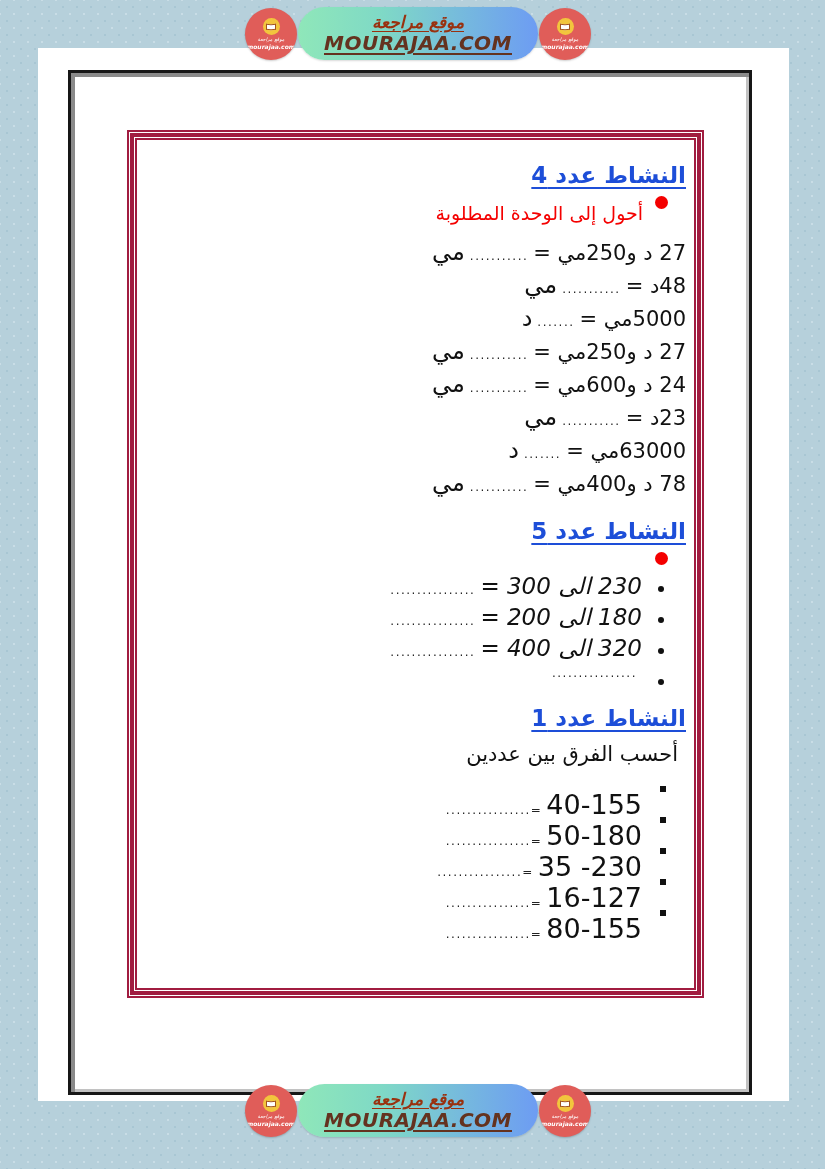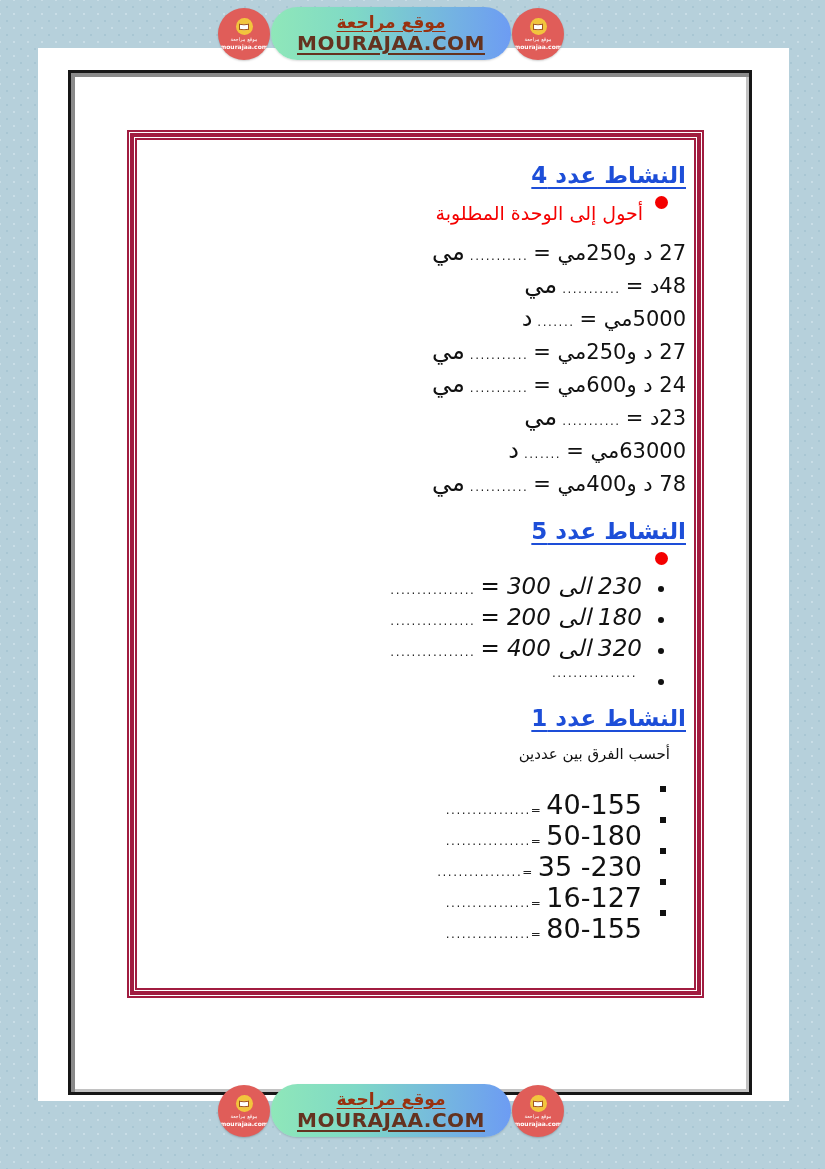--- a/index.html
+++ b/index.html
@@ -42,22 +42,22 @@
   .act-title{
     display:block;text-align:right;color:#1d4ed8;font-weight:bold;
     font-size:23px;line-height:30px;margin:0 2px 6px 0;
     text-decoration:underline;text-decoration-thickness:2px;text-underline-offset:4px;
   }
   .prompt-red{
     display:flex;align-items:flex-start;direction:rtl;color:#f40000;
     font-size:19px;line-height:34px;padding-right:20px;margin-bottom:8px;
   }
   .prompt-black{
-    display:block;text-align:right;color:#111;font-size:15px;line-height:30px;
-    padding-right:2px;margin:2px 16px 4px 0;
+    display:block;text-align:right;color:#111;font-size:21px;line-height:30px;
+    padding-right:2px;margin:2px 8px 4px 0;
   }
   .bullet-red{
     width:13px;height:13px;border-radius:50%;background:#f40000;
     margin-left:12px;flex:0 0 auto;
   }
 
   .conv-line{
     display:flex;direction:rtl;align-items:baseline;height:33px;
     font-size:21px;padding-right:2px;justify-content:flex-start;
   }
@@ -88,21 +88,21 @@
   .diff-line .num{font-size:27px;direction:ltr;unicode-bidi:isolate;margin-top:16px;}
   .diff-line .eqdots{
     font-size:12px;letter-spacing:1.5px;direction:rtl;unicode-bidi:isolate;
     margin-right:4px;white-space:pre;color:#222;
   }
 
   .spacer14{height:14px;}
   .spacer6{height:6px;}
 
   
-  .banner{position:absolute;left:218px;width:346px;height:58px;z-index:5;}
+  .banner{position:absolute;left:245px;width:346px;height:58px;z-index:5;font-style:italic;}
   .banner.header{top:5px;}
   .banner.footer{top:1082px;}
   .pill{
     position:absolute;left:53px;top:2px;width:240px;height:53px;
     border-radius:27px;
     background:linear-gradient(90deg,#8fe7b9 0%,#7fd9c6 35%,#6d9cf3 100%);
     display:flex;flex-direction:column;align-items:center;justify-content:center;
     box-shadow:0 1px 2px rgba(0,0,0,0.15);
   }
   .pill .ar{

